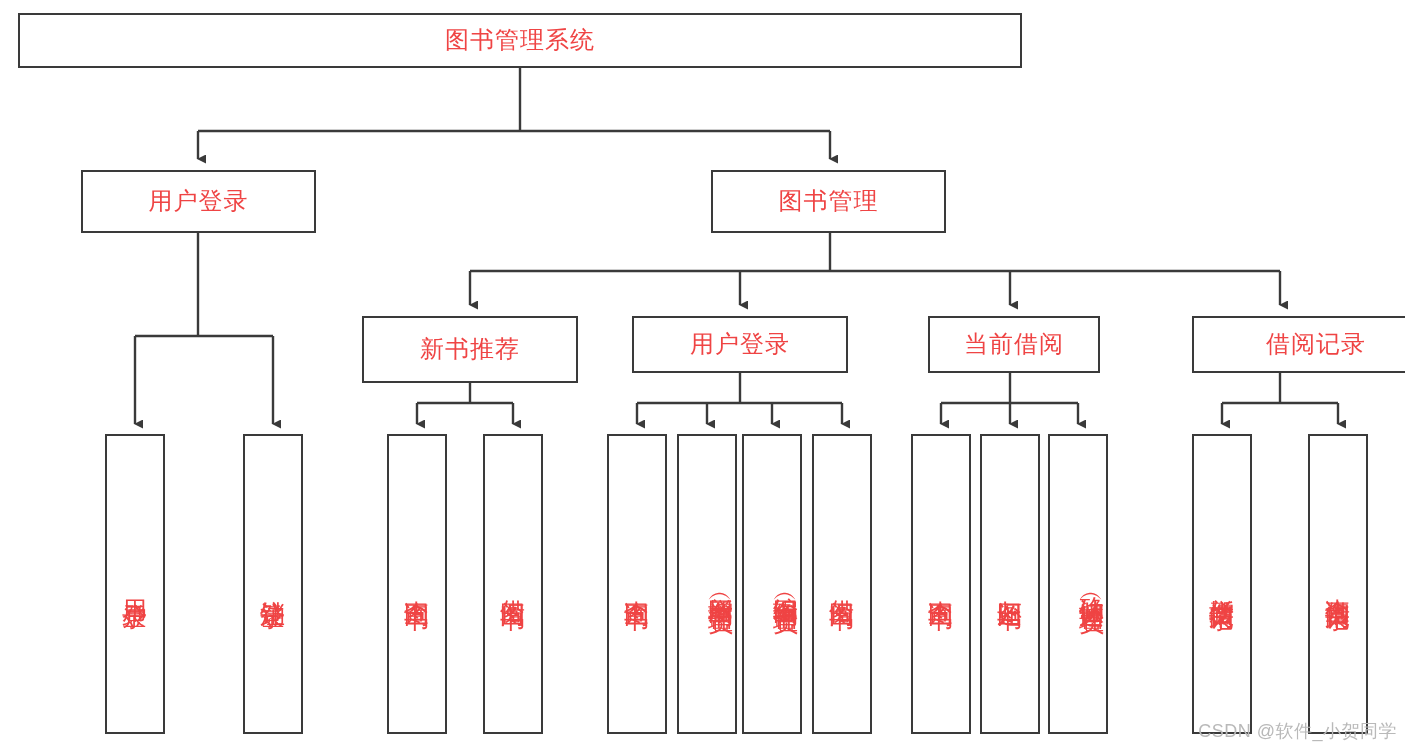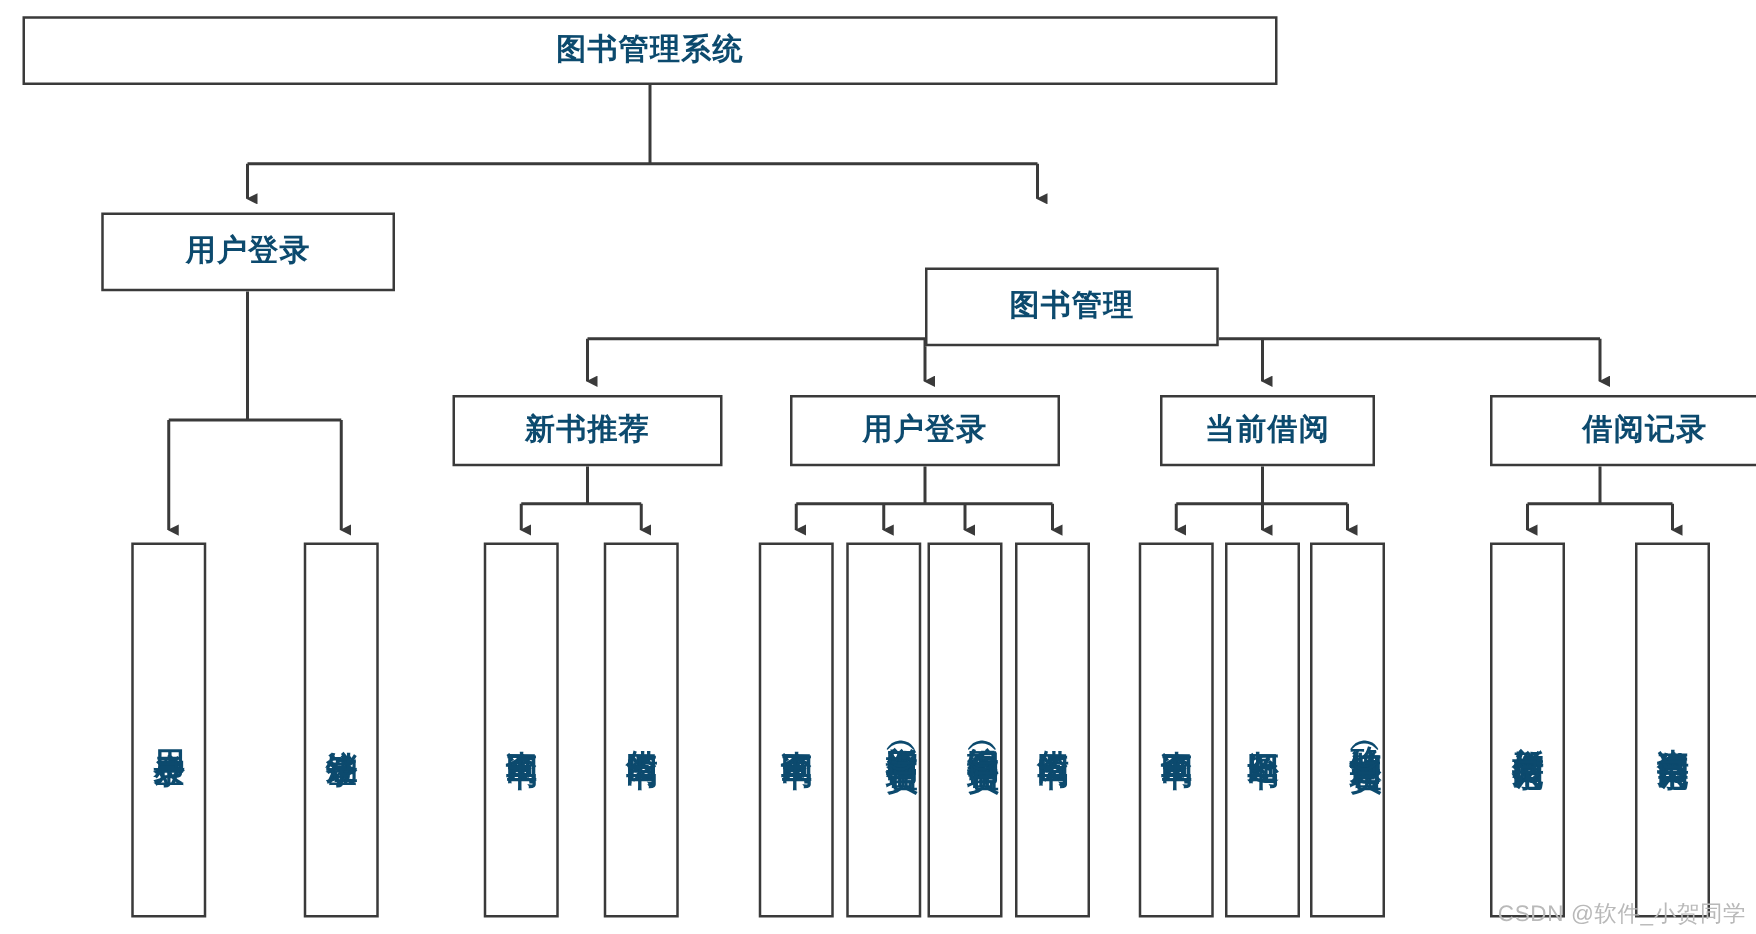--- a/index.html
+++ b/index.html
@@ -25,22 +25,21 @@
     height: 747px;
   }
   .node-box {
     position: absolute;
     box-sizing: border-box;
     border: 2px solid #3a3a3a;
     background: #ffffff;
     display: flex;
     align-items: center;
     justify-content: center;
-    color: #0c4a6e;
-    font-weight: bold;
+    color: #ef4444;
   }
   .node-horizontal {
     font-size: 24px;
     line-height: 1.2;
     letter-spacing: 1px;
     white-space: nowrap;
   }
   .node-vertical {
     writing-mode: vertical-rl;
     text-orientation: upright;
@@ -116,23 +115,23 @@
       <line x1="1280" y1="373" x2="1280" y2="403"></line>
       <line x1="1222" y1="403" x2="1338" y2="403"></line>
       <line x1="1222" y1="403" x2="1222" y2="424" marker-end="url(#arrowhead)"></line>
       <line x1="1338" y1="403" x2="1338" y2="424" marker-end="url(#arrowhead)"></line>
     </g>
   </svg>
 
   <div class="node-box node-horizontal" style="left:18px; top:13px; width:1004px; height:55px;">图书管理系统</div>
 
   <div class="node-box node-horizontal" style="left:81px; top:170px; width:235px; height:63px;">用户登录</div>
-  <div class="node-box node-horizontal" style="left:740px; top:170px; width:235px; height:63px;margin-top:44px;">图书管理</div>
+  <div class="node-box node-horizontal" style="left:711px; top:170px; width:235px; height:63px;">图书管理</div>
 
-  <div class="node-box node-horizontal" style="left:362px; top:316px; width:216px; height:57px;">新书推荐</div>
+  <div class="node-box node-horizontal" style="left:362px; top:316px; width:216px; height:67px;">新书推荐</div>
   <div class="node-box node-horizontal" style="left:632px; top:316px; width:216px; height:57px;">用户登录</div>
   <div class="node-box node-horizontal" style="left:928px; top:316px; width:172px; height:57px;">当前借阅</div>
   <div class="node-box node-horizontal" style="left:1192px; top:316px; width:216px; height:57px;padding-left:32px;">借阅记录</div>
 
   <div class="node-box node-vertical vshort" style="left:105px; top:434px; width:60px; height:300px;">用户登录</div>
   <div class="node-box node-vertical vshort" style="left:243px; top:434px; width:60px; height:300px;">注销登录</div>
 
   <div class="node-box node-vertical vshort" style="left:387px; top:434px; width:60px; height:300px;">查询图书</div>
   <div class="node-box node-vertical vshort" style="left:483px; top:434px; width:60px; height:300px;">借阅图书</div>
 

